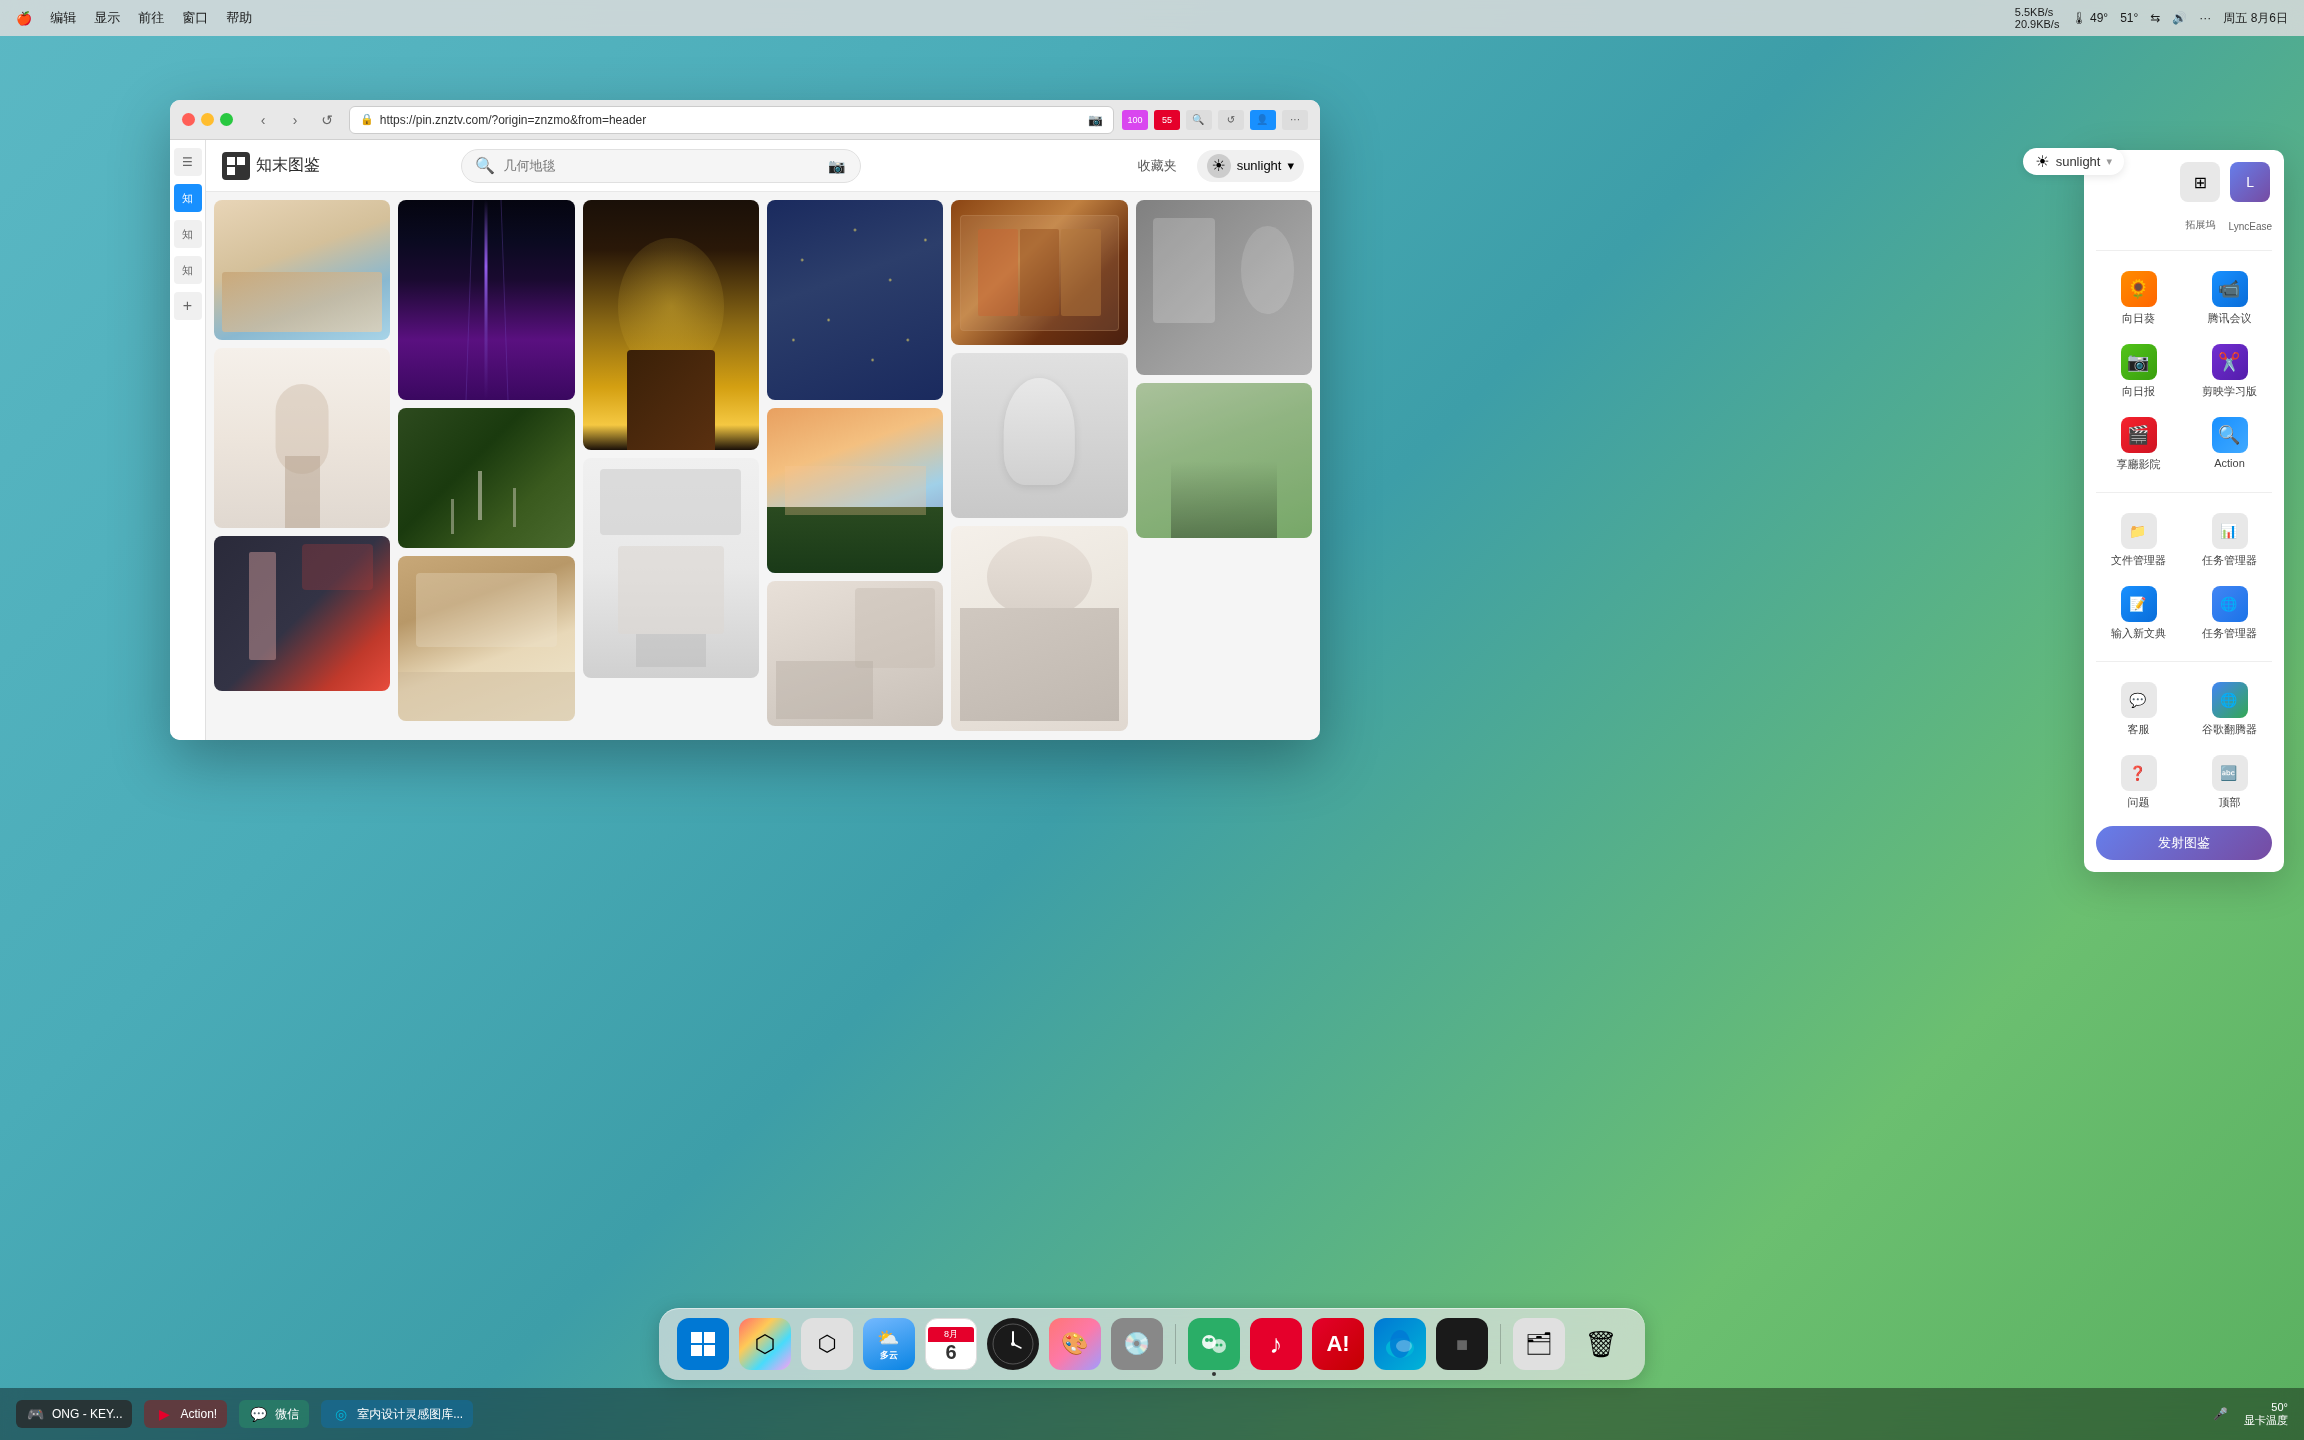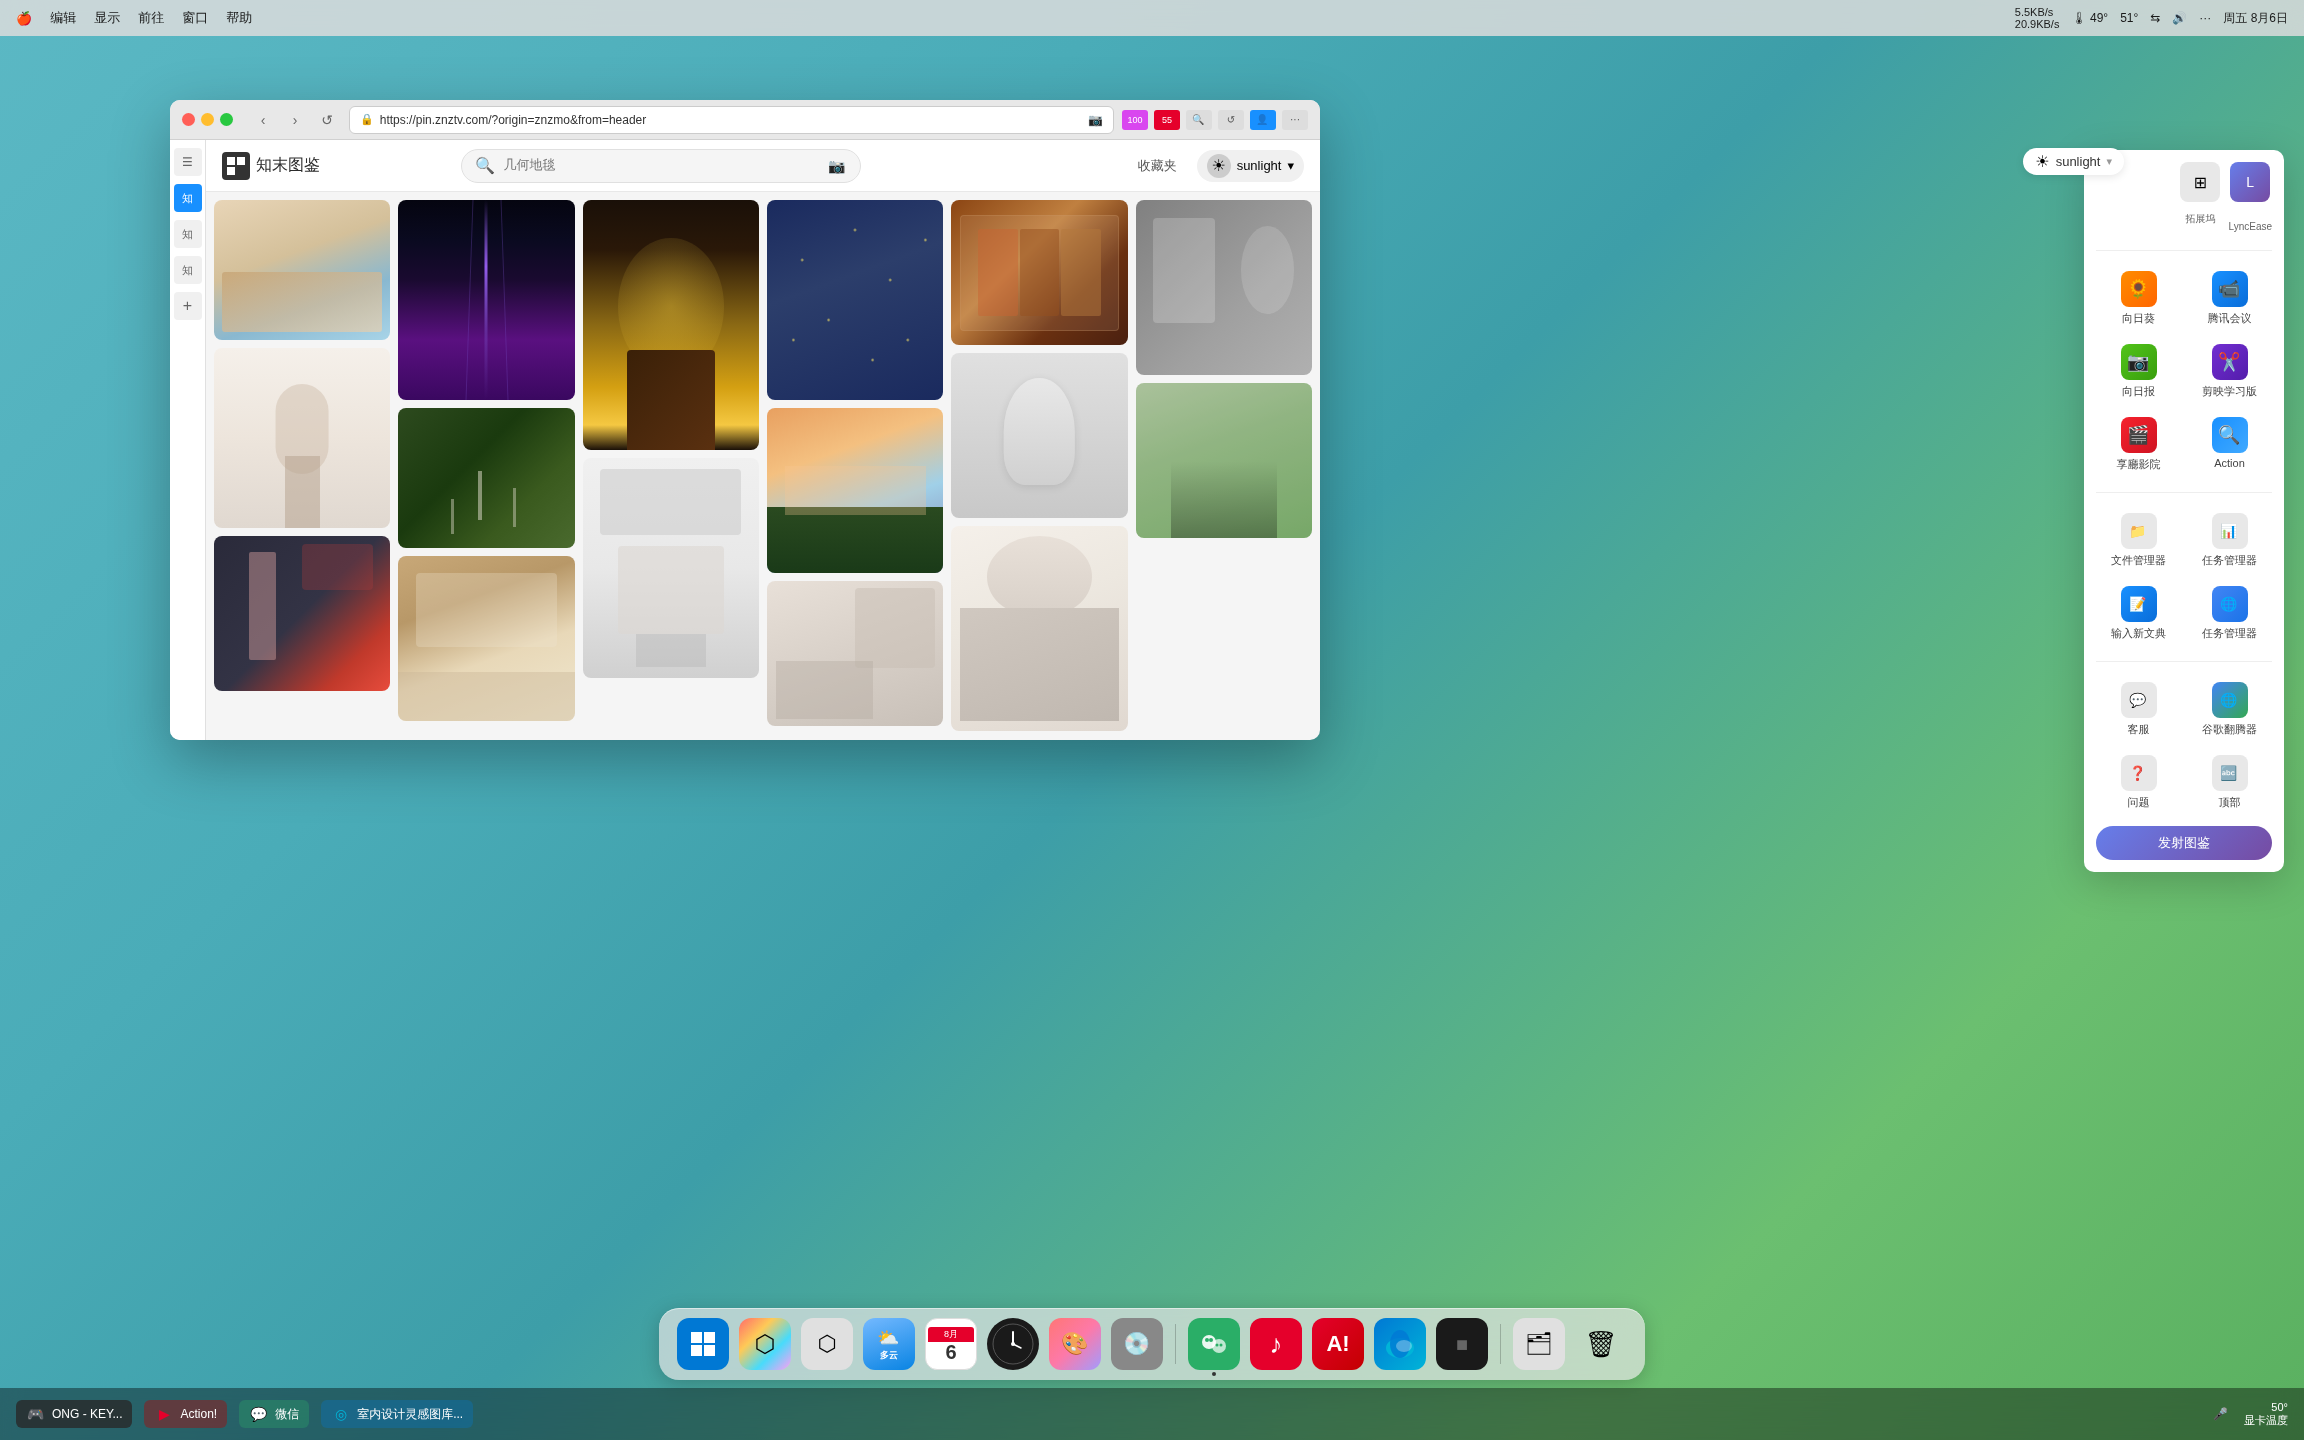--- a/index.html
+++ b/index.html
@@ -160,21 +160,21 @@
       background: #f5f5f5;
       border-radius: 17px;
       display: flex; align-items: center;
       padding: 0 14px;
       gap: 8px;
       border: 1px solid #e0e0e0;
     }
     .search-bar input {
       border: none; background: transparent;
       font-size: 13px; color: #14532d;
-      outline: none; flex: 1; font-family: Liberation Mono, monospace;
+      outline: none; flex: 1;
     }
     .navbar-right { display: flex; align-items: center; gap: 12px; margin-left: auto; }
     .navbar-btn {
       font-size: 13px; color: #555;
       cursor: pointer; padding: 4px 8px;
     }
     .user-dropdown {
       display: flex; align-items: center; gap: 6px;
       background: #f0f0f0; border-radius: 16px;
       padding: 4px 10px; cursor: pointer;
@@ -525,21 +525,21 @@
         </div>
       </div>
     </div>
   </div>
 </div>
 
 <div class="right-panel">
   <div style="display:flex;gap:8px;justify-content:flex-end;margin-bottom:4px">
     <div style="display:flex;flex-direction:column;align-items:center;cursor:pointer">
       <div style="width:40px;height:40px;background:#e8e8e8;border-radius:8px;display:flex;align-items:center;justify-content:center;font-size:16px">⊞</div>
-      <span style="font-size:10px;color:#666;margin-top:10px">拓展坞</span>
+      <span style="font-size:10px;color:#666;margin-top:16px">拓展坞</span>
     </div>
     <div style="display:flex;flex-direction:column;align-items:center;cursor:pointer">
       <div style="width:40px;height:40px;background:linear-gradient(135deg,#667eea,#764ba2);border-radius:8px;display:flex;align-items:center;justify-content:center;font-size:14px;color:white">L</div>
       <span style="font-size:10px;color:#666;margin-top:19px">LyncEase</span>
     </div>
   </div>
   <div class="panel-divider"></div>
   <div style="display:grid;grid-template-columns:1fr 1fr;gap:6px">
     <div class="panel-item">
       <div class="panel-item-icon" style="background:linear-gradient(135deg,#ff8c00,#ff6600)">🌻</div>

